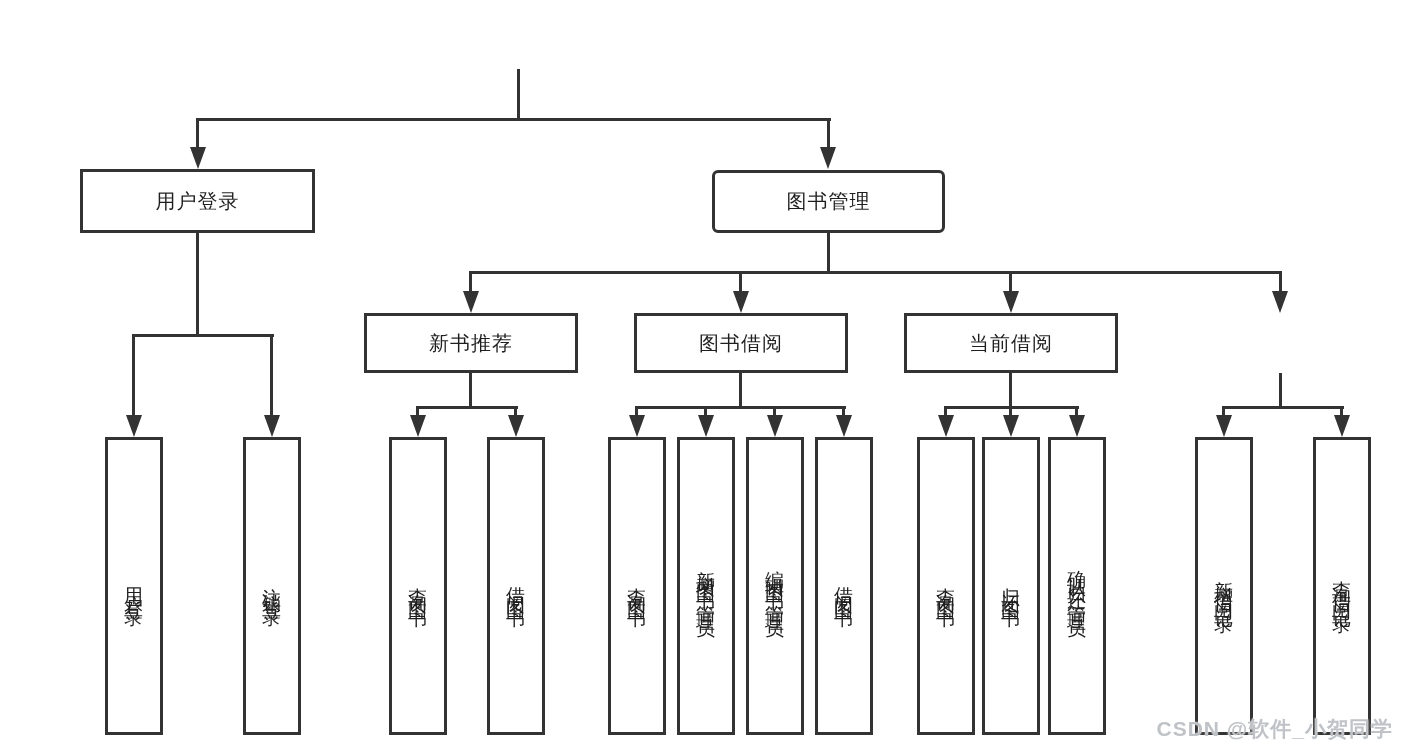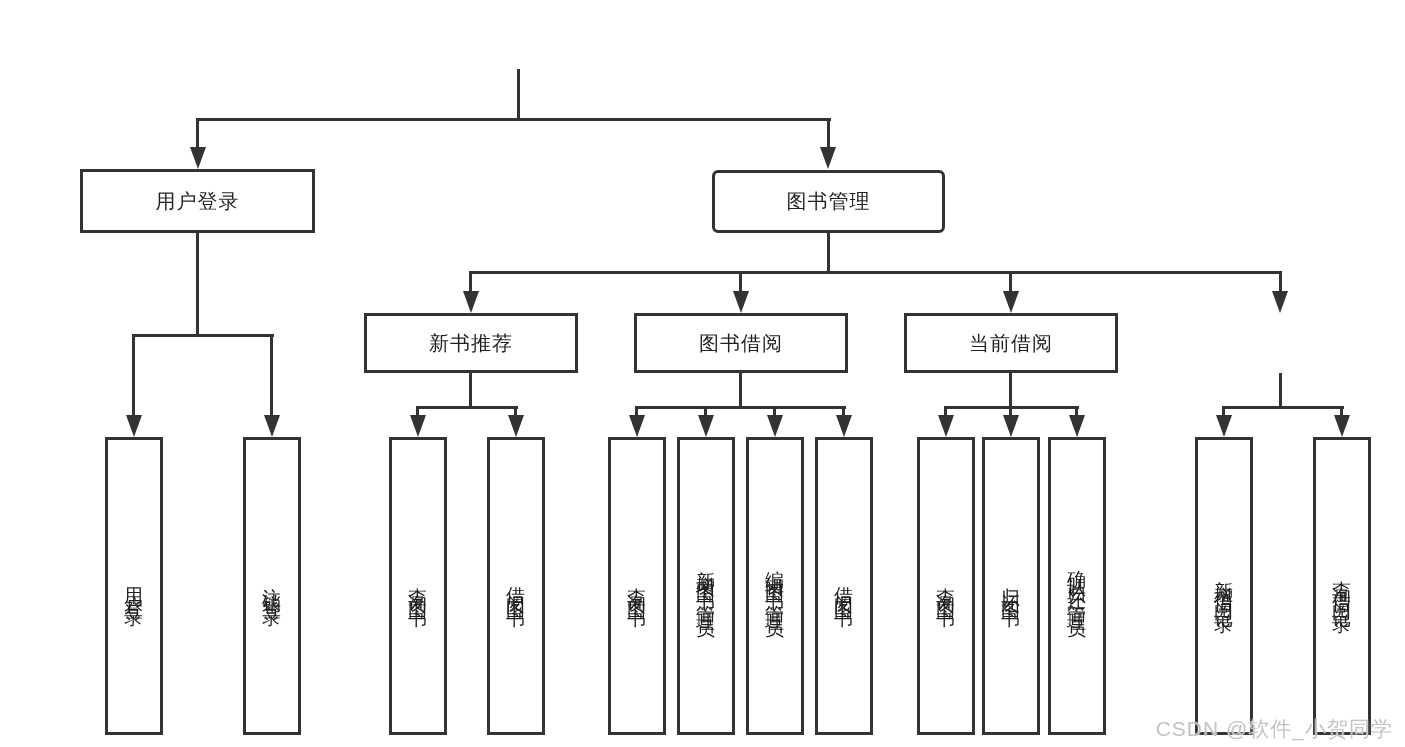--- a/index.html
+++ b/index.html
@@ -30,21 +30,21 @@
   .line{position:absolute;background:var(--line);}
   .h{height:3px;}
   .v{width:3px;}
   .head{
     position:absolute;width:0;height:0;
     border-left:8px solid transparent;border-right:8px solid transparent;
     border-top:22px solid var(--line);
   }
   .watermark{
     position:absolute;right:12px;bottom:4px;color:var(--watermark);
-    font-size:21px;letter-spacing:1px;text-shadow:0 0 2px #ffffff;
+    font-size:21px;letter-spacing:1px;text-shadow:0 0 2px #ffffff;font-weight:bold;
   }
 </style>
 </head>
 <body>
 
 <div class="canvas">
 
 
   <div class="line v" style="left:517px;top:69px;height:50px;"></div>
   <div class="line h" style="left:197px;top:118px;width:634px;"></div>

